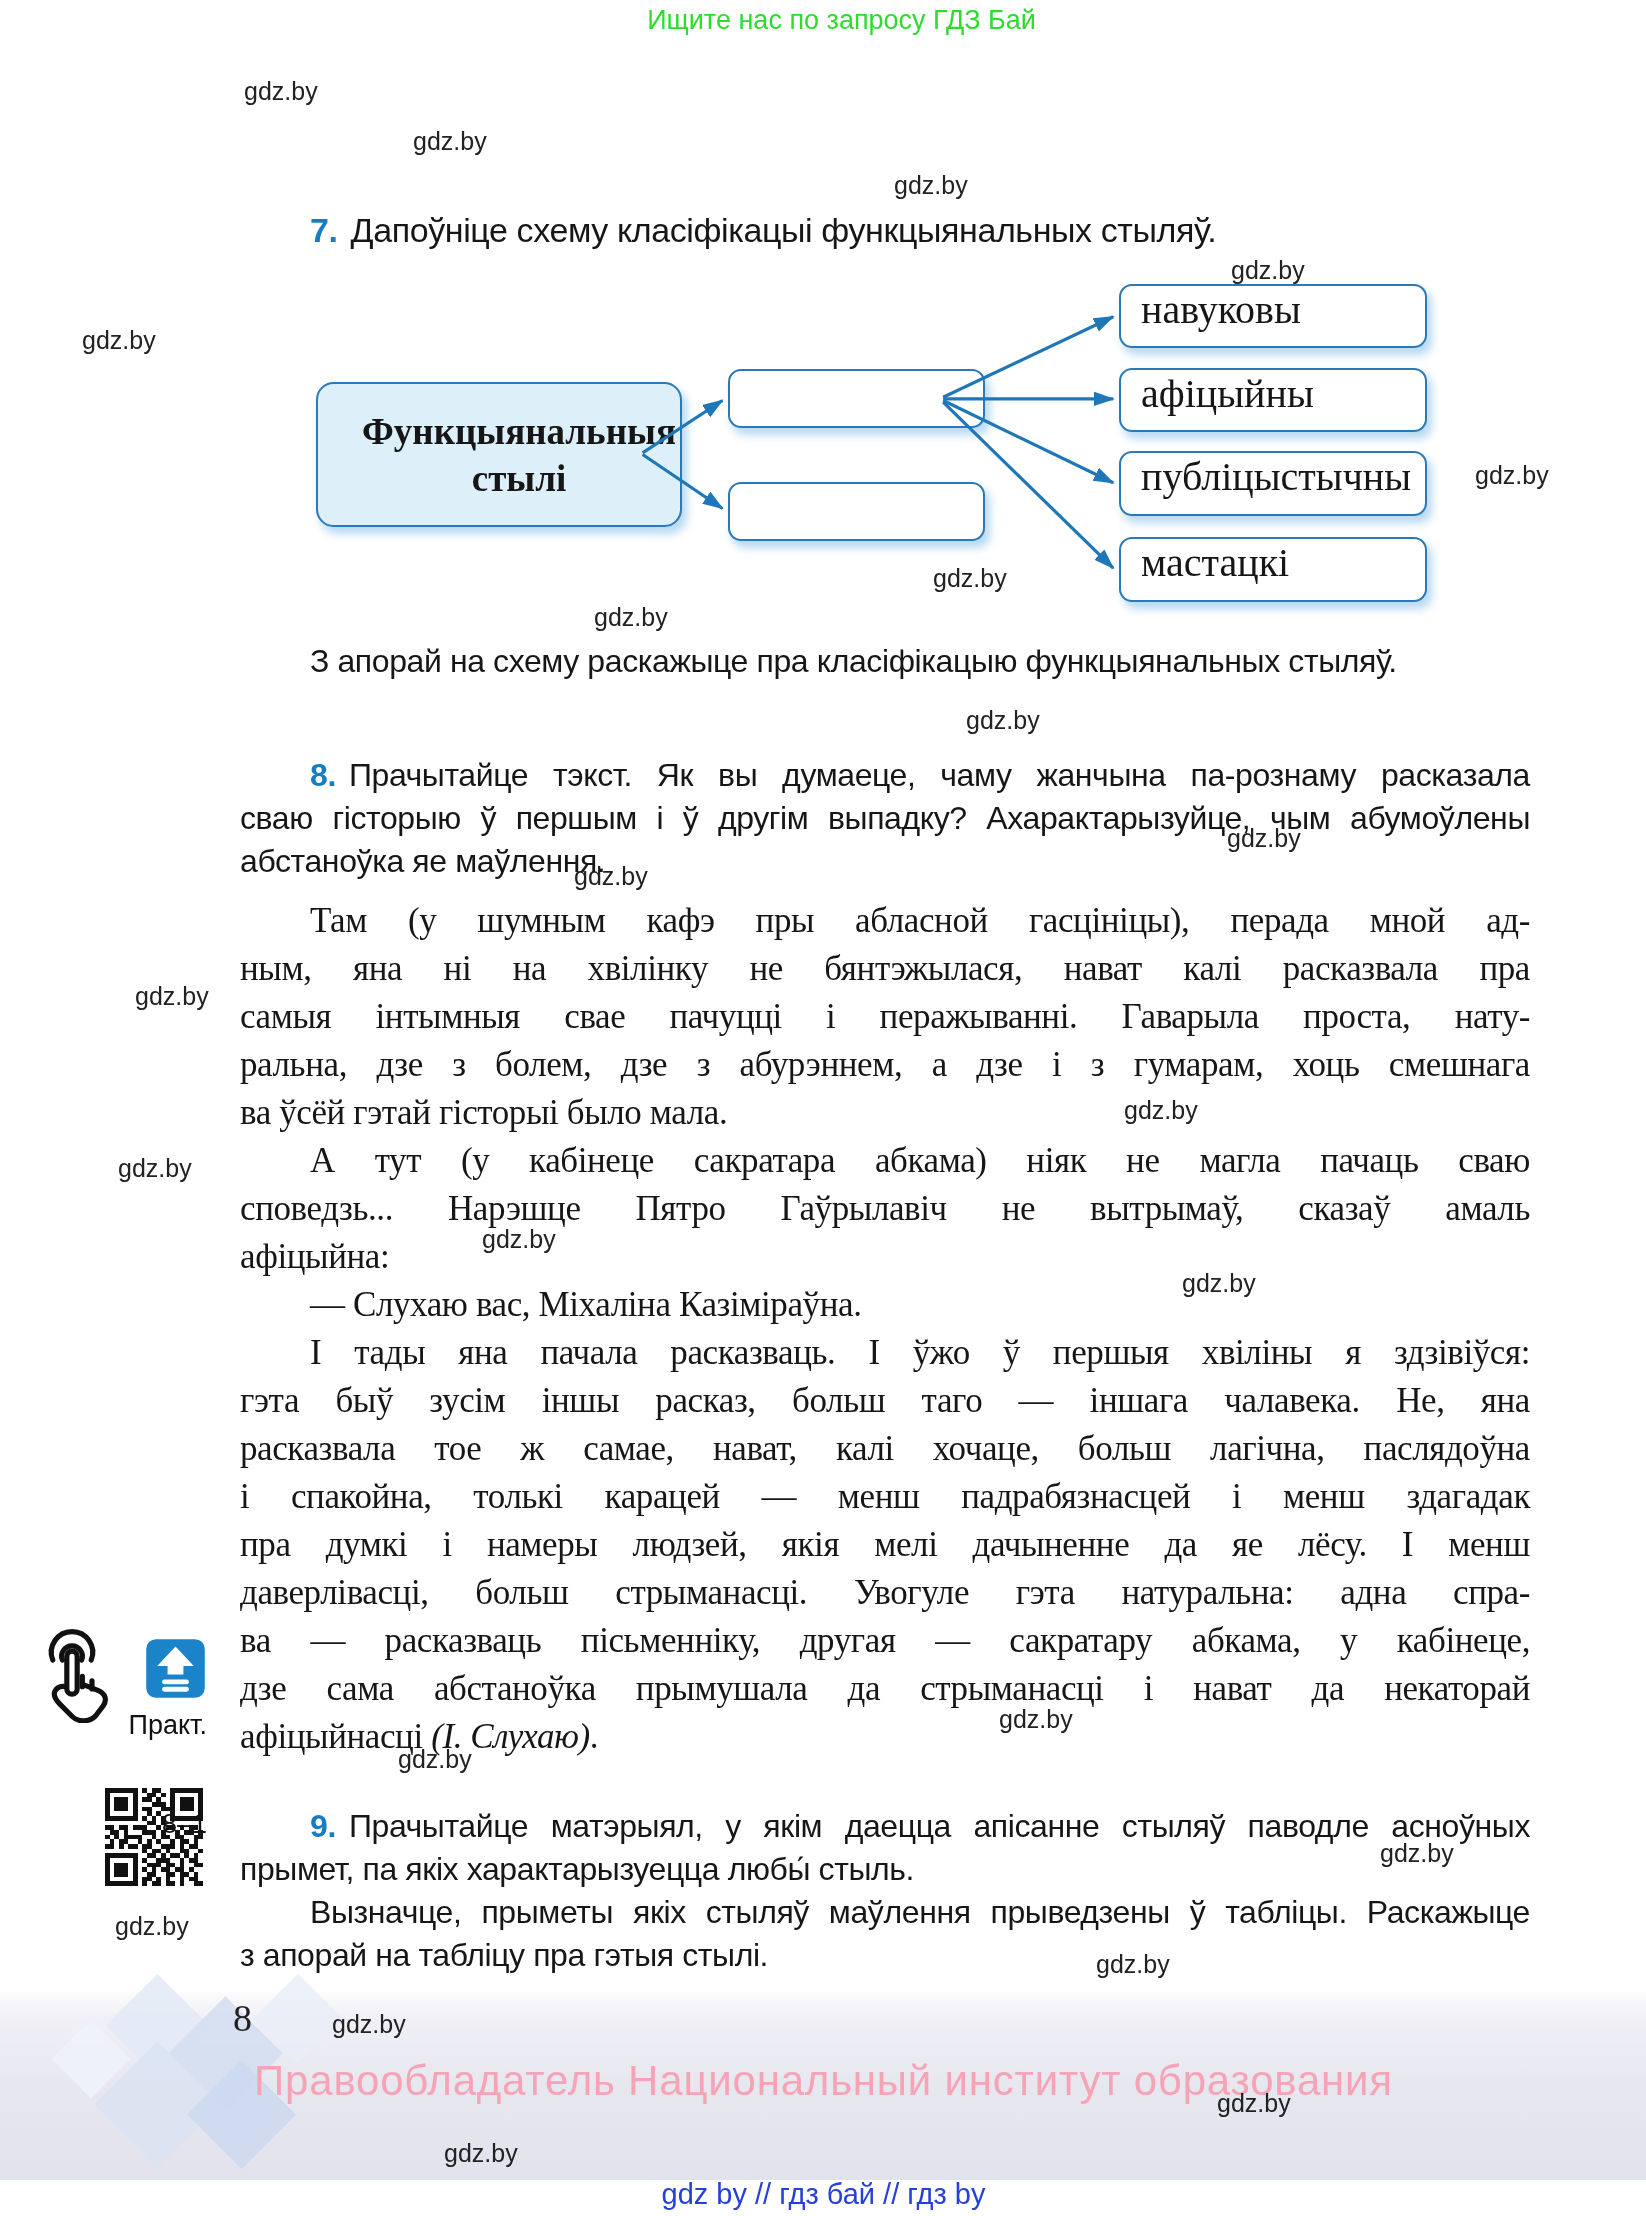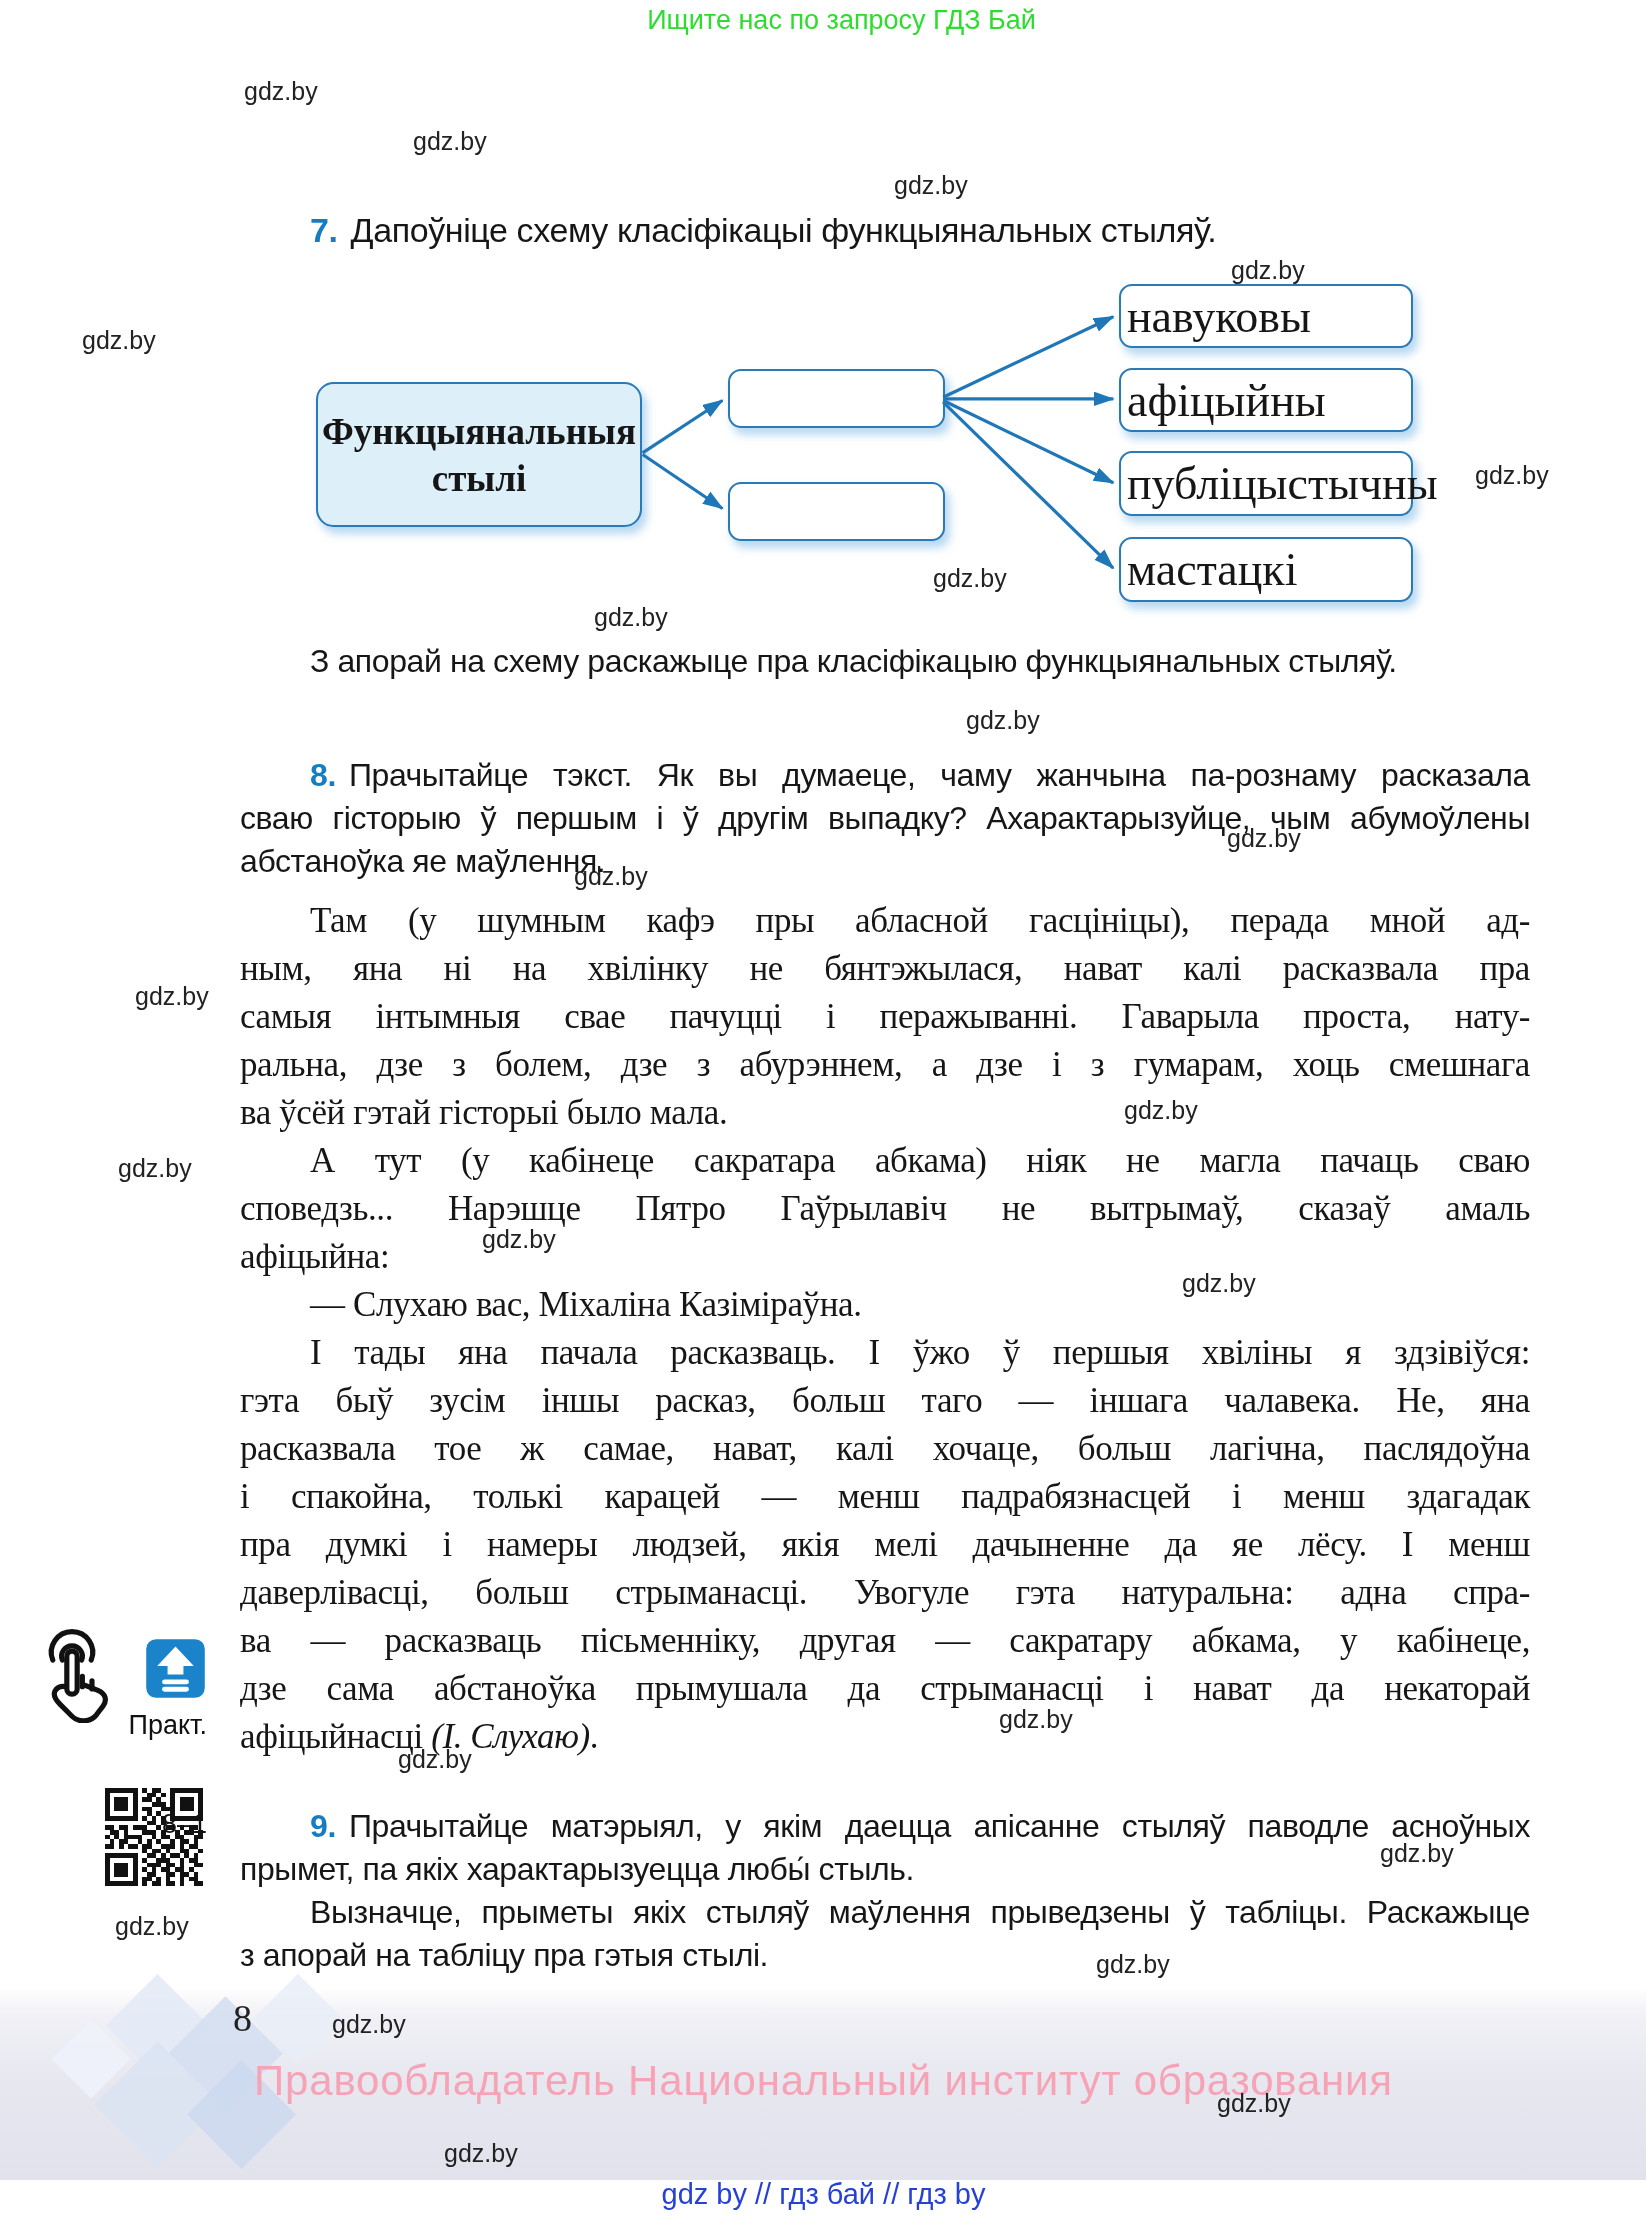--- a/index.html
+++ b/index.html
@@ -7,26 +7,26 @@
         font-family:"Liberation Sans",sans-serif;color:#161616;}
   
   .promo{position:absolute;top:4.8px;left:0;width:100%;text-align:center;
          font-size:27px;color:#2ddd2d;letter-spacing:0px;margin-left:18px;}
   .wm{position:absolute;font-size:25px;color:#222;white-space:nowrap;}
   
   .exline{position:absolute;white-space:nowrap;font-size:34px;letter-spacing:-0.4px;}
   .num{font-weight:bold;color:#177dc2;margin-right:13px;}
   
   .dbox{position:absolute;border:2.4px solid #2b79b6;border-radius:13px;background:#fff;
-        box-shadow:4.8px 6.4px 8px rgba(125,185,232,.55);}
+        box-shadow:4.8px 6.4px 8px rgba(125,185,232,.55);padding-left:40px;}
   .rootbox{background:#ddf0fa;border-radius:17.7px;display:flex;flex-direction:column;
            align-items:center;justify-content:center;
            font-family:"Liberation Serif",serif;font-weight:bold;font-size:37px;line-height:47px;}
-  .leafbox{display:flex;align-items:center;padding-left:6px;
-           font-family:"Liberation Serif",serif;font-size:46px;}
+  .leafbox{display:flex;padding-left:20px;
+           font-family:"Liberation Serif",serif;font-size:40px;}
   #arrows{position:absolute;left:0;top:0;pointer-events:none;}
   
   .col{position:absolute;left:240px;width:1290px;}
   .sanscol{font-size:32px;letter-spacing:-0.4px;}
   .sanscol .ln{height:43px;line-height:43px;}
   .serifcol{font-family:"Liberation Serif",serif;font-size:35px;letter-spacing:-0.4px;}
   .serifcol .ln{height:48px;line-height:48px;}
   .ln{width:100%;}
   .ind{padding-left:70px;box-sizing:border-box;}
   .jl{text-align:justify;text-align-last:justify;text-justify:inter-word;}

